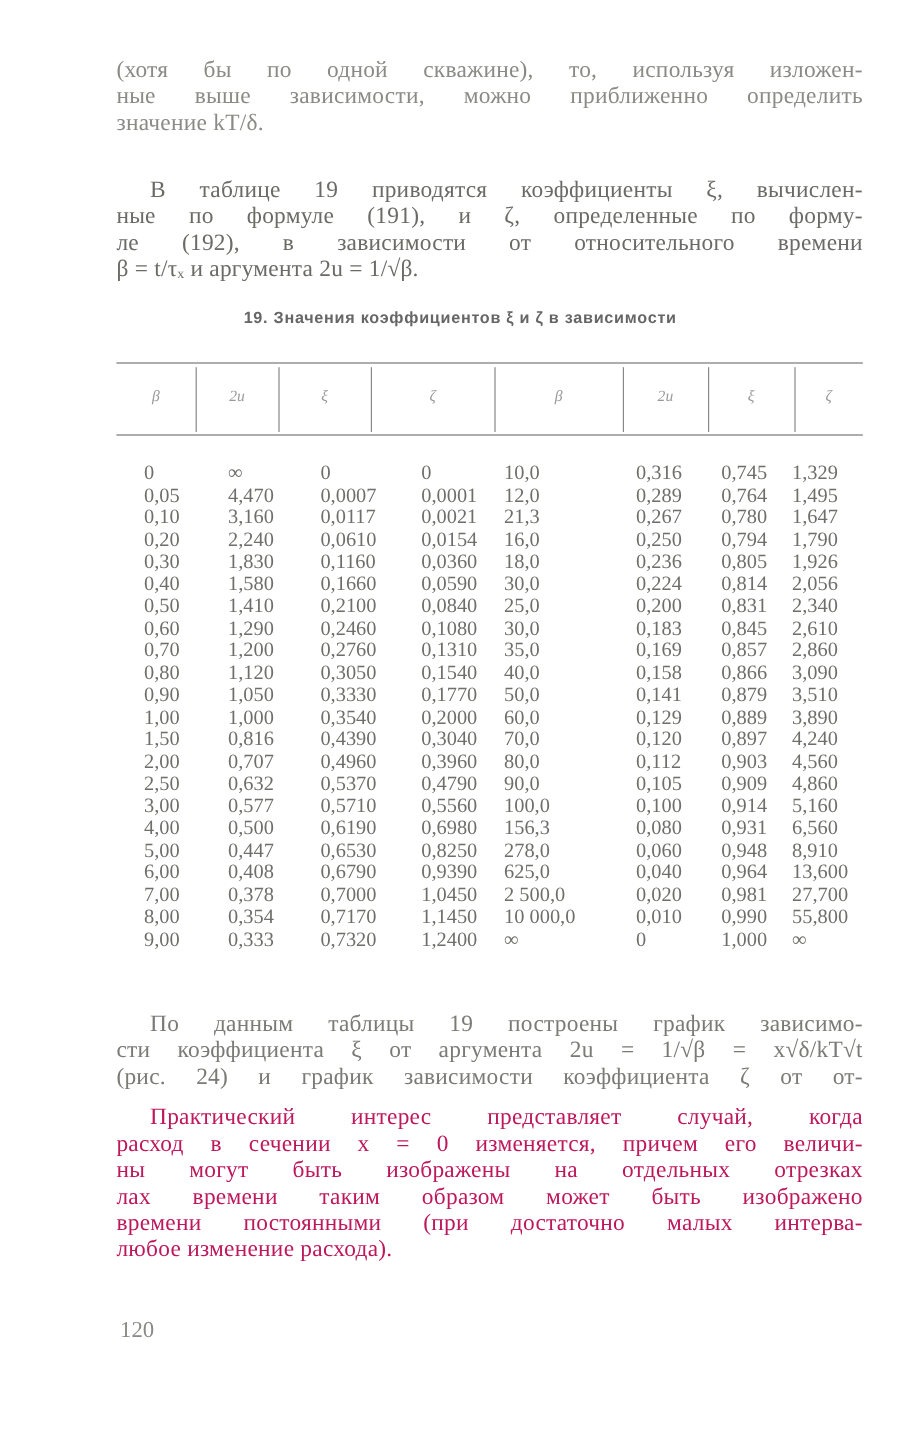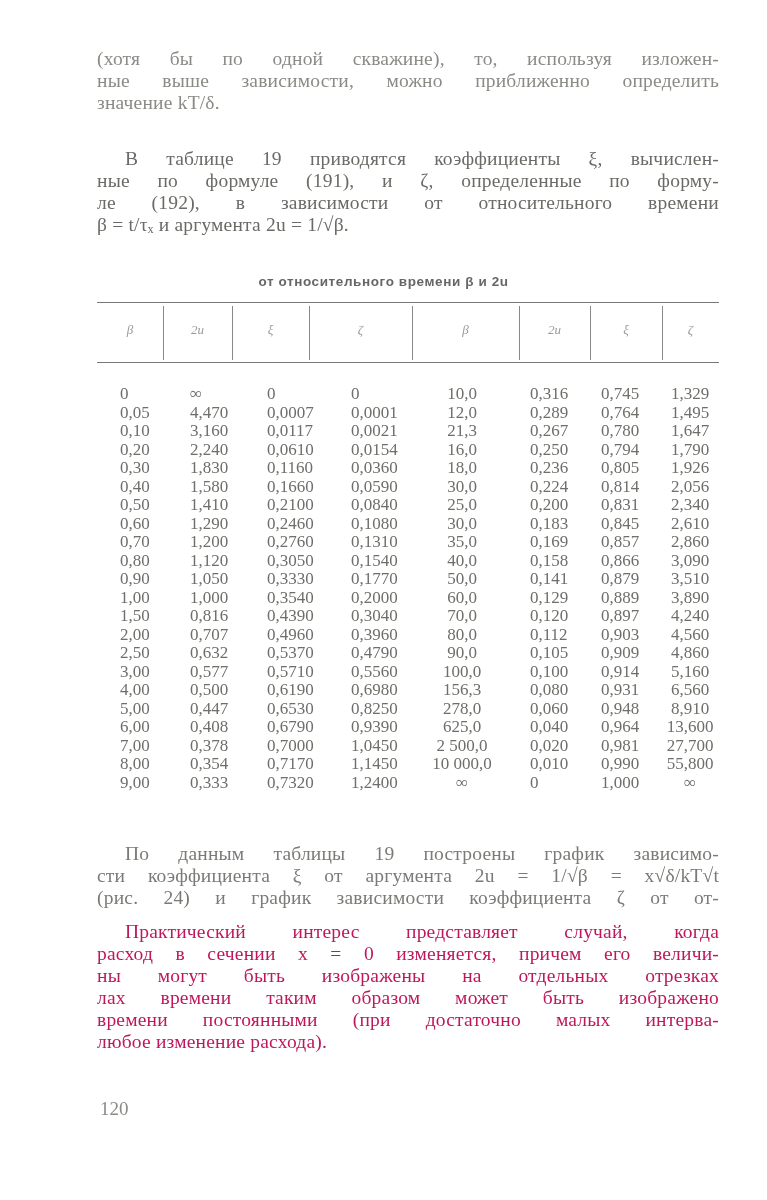--- a/index.html
+++ b/index.html
@@ -33,21 +33,21 @@
     .vline { position: absolute; top: 306px; height: 54px; width: 1px; background: #888; }
     .hcell {
       position: absolute; top: 322px; height: 20px; font-size: 13px; color: #999;
       text-align: center; font-style: italic;
     }
     .tbl-col {
       position: absolute; top: 385px; font-size: 17px; line-height: 18.5px;
       color: #6e6e6a;
     }
     .tbl-col div { white-space: nowrap; }
-    .right { text-align: center; }
+    .right { text-align: left; }
     .left { text-align: left; }
     #p3 { top: 843px; color: #7a7a76; }
     #p4 { top: 921px; color: #be185d; }
     .pagenum { position: absolute; left: 100px; top: 1098px; font-size: 19px; color: #8a8a86; }
   </style>
 </head>
 <body>
 
 <div class="page">
 
@@ -57,21 +57,21 @@
     <span class="line last">значение kT/δ.</span>
   </div>
 
   <div class="para" id="p2">
     <span class="line indent">В таблице 19 приводятся коэффициенты ξ, вычислен-</span>
     <span class="line">ные по формуле (191), и ζ, определенные по форму-</span>
     <span class="line">ле (192), в зависимости от относительного времени</span>
     <span class="line last">β = t/τₓ и аргумента 2u = 1/√β.</span>
   </div>
 
-  <div class="caption" id="cap2">от относительного времени β и 2u</div>
+  <div class="caption" id="cap1">19. Значения коэффициентов ξ и ζ в зависимости</div>
 
   <div class="hline" id="hl-top"></div>
   <div class="hline" id="hl-bot"></div>
   <div class="vline" style="left:163px"></div>
   <div class="vline" style="left:232px"></div>
   <div class="vline" style="left:309px"></div>
   <div class="vline" style="left:412px"></div>
   <div class="vline" style="left:519px"></div>
   <div class="vline" style="left:590px"></div>
   <div class="vline" style="left:662px"></div>

